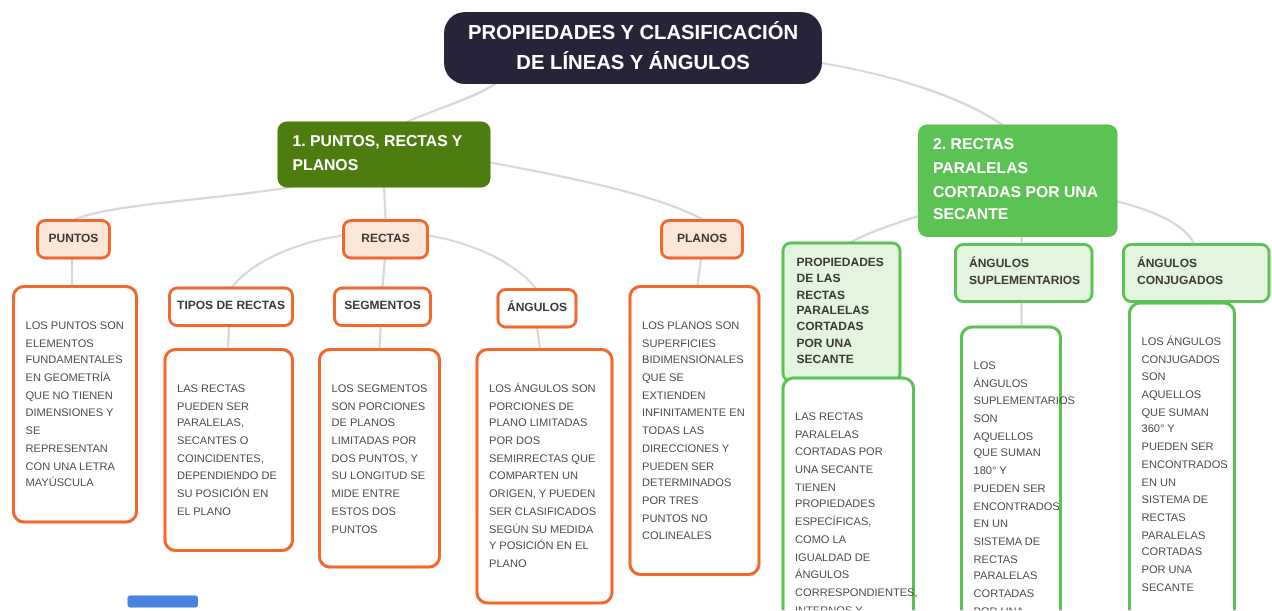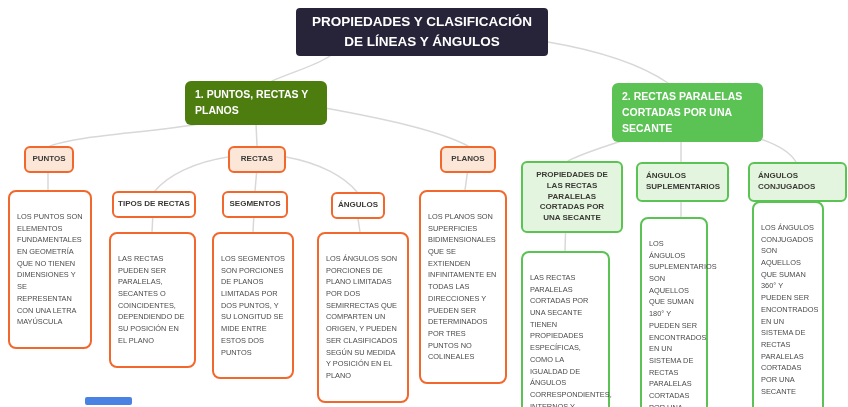--- a/index.html
+++ b/index.html
@@ -3,21 +3,21 @@
 <meta charset="utf-8">
 <style>
   html,body { margin:0; padding:0; background:#ffffff; }
   .canvas {
     position:relative; width:848px; height:407px; background:#ffffff;
     font-family:"Liberation Sans", sans-serif; overflow:hidden;
   }
   svg.wires { position:absolute; left:0; top:0; width:848px; height:407px; }
   .node { position:absolute; box-sizing:border-box; }
   .root {
-    background:#272338; color:#ffffff; border-radius:4px;
+    background:#272338; color:#ffffff; border-radius:14px;
     font-weight:bold; font-size:13.5px; line-height:1.5; text-align:center;
     display:flex; align-items:center; justify-content:center; padding:5px 14px;
   }
   .branch {
     color:#ffffff; font-weight:bold; font-size:10.5px; line-height:1.5;
     border-radius:6px; padding:6px 10px;
   }
   .branch.orange { background:#4d7c0f; }
   .branch.green  { background:#5bc254; }
   .label {
@@ -77,23 +77,23 @@
 
   <div class="node label white-o" style="left:222px; top:191px; width:66px;">SEGMENTOS</div>
   <div class="node desc o" style="left:212px; top:232px; width:82px;">LOS SEGMENTOS SON PORCIONES DE PLANOS LIMITADAS POR DOS PUNTOS, Y SU LONGITUD SE MIDE ENTRE ESTOS DOS PUNTOS</div>
 
   <div class="node label white-o" style="left:331px; top:192px; width:54px;">ÁNGULOS</div>
   <div class="node desc o" style="left:317px; top:232px; width:92px;">LOS ÁNGULOS SON PORCIONES DE PLANO LIMITADAS POR DOS SEMIRRECTAS QUE COMPARTEN UN ORIGEN, Y PUEDEN SER CLASIFICADOS SEGÚN SU MEDIDA Y POSICIÓN EN EL PLANO</div>
 
   <div class="node label peach" style="left:440px; top:146px; width:56px;">PLANOS</div>
   <div class="node desc o" style="left:419px; top:190px; width:88px;">LOS PLANOS SON SUPERFICIES BIDIMENSIONALES QUE SE EXTIENDEN INFINITAMENTE EN TODAS LAS DIRECCIONES Y PUEDEN SER DETERMINADOS POR TRES PUNTOS NO COLINEALES</div>
 
-  <div class="node branch green" style="left:612px; top:83px; width:151px;">2. RECTAS PARALELAS CORTADAS POR UNA SECANTE</div>
+  <div class="node branch green" style="left:612px; top:83px; width:133px;">2. RECTAS PARALELAS CORTADAS POR UNA SECANTE</div>
 
-  <div class="node label lgreen" style="left:521px; top:161px; width:102px;text-align:center;">PROPIEDADES DE LAS RECTAS PARALELAS CORTADAS POR UNA SECANTE</div>
+  <div class="node label lgreen" style="left:521px; top:161px; width:80px;">PROPIEDADES DE LAS RECTAS PARALELAS CORTADAS POR UNA SECANTE</div>
   <div class="node desc g" style="left:521px; top:251px; width:89px;">LAS RECTAS PARALELAS CORTADAS POR UNA SECANTE TIENEN PROPIEDADES ESPECÍFICAS, COMO LA IGUALDAD DE ÁNGULOS CORRESPONDIENTES, INTERNOS Y EXTERNOS, Y LA IGUALDAD DE ÁNGULOS OPUESTOS A UN MISMO VÉRTICE</div>
 
   <div class="node label lgreen" style="left:636px; top:162px; width:93px;">ÁNGULOS SUPLEMENTARIOS</div>
   <div class="node desc g" style="left:640px; top:217px; width:68px;">LOS ÁNGULOS SUPLEMENTARIOS SON AQUELLOS QUE SUMAN 180° Y PUEDEN SER ENCONTRADOS EN UN SISTEMA DE RECTAS PARALELAS CORTADAS POR UNA SECANTE</div>
 
   <div class="node label lgreen" style="left:748px; top:162px; width:99px;">ÁNGULOS CONJUGADOS</div>
   <div class="node desc g" style="left:752px; top:201px; width:72px;">LOS ÁNGULOS CONJUGADOS SON AQUELLOS QUE SUMAN 360° Y PUEDEN SER ENCONTRADOS EN UN SISTEMA DE RECTAS PARALELAS CORTADAS POR UNA SECANTE</div>
 
   <div class="node watermark" style="left:85px; top:397px; width:47px; height:8px; background:#4a82e4;"></div>
 

